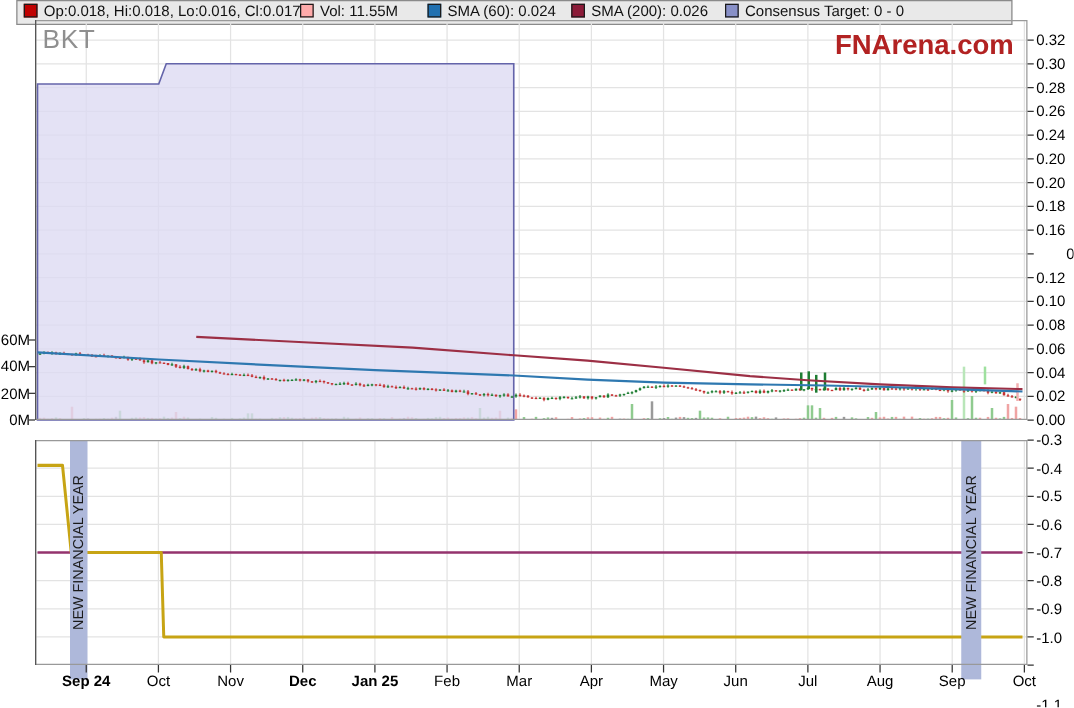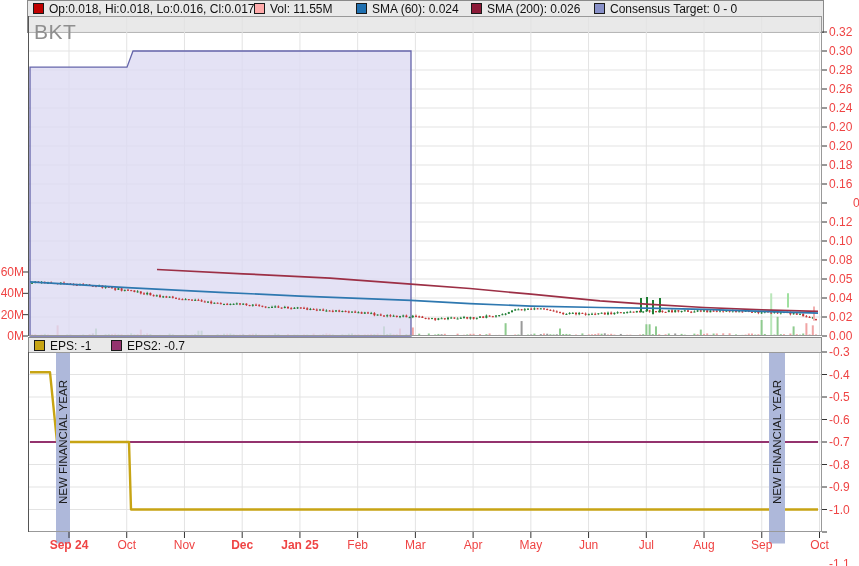--- a/index.html
+++ b/index.html
@@ -1,27 +1,27 @@
 <!DOCTYPE html>
 <html><head>
 <meta charset="utf-8">
 <style>
   html,body{margin:0;padding:0;background:#fff;}
   body{font-family:"Liberation Sans",sans-serif;}
   #stage{position:relative;width:859px;height:566px;background:#fff;overflow:hidden;}
   .strip{position:absolute;background:#e9e9e9;border:1px solid #8a8a8a;box-sizing:border-box;}
-  #legend-top{left:27px;top:0;width:797px;height:33px;}
+  #legend-top{left:13px;top:0;width:797px;height:20px;}
   #legend-eps{left:28px;top:337px;width:794px;height:16px;}
   .leg-item{position:absolute;top:1px;height:13px;display:flex;align-items:center;font-size:12px;color:#111;white-space:nowrap;}
   .swatch{display:inline-block;width:9px;height:9px;border:1px solid #1a1a1a;margin-right:5px;flex:0 0 auto;}
   #symbol{position:absolute;left:34px;top:20px;font-size:21px;color:#8f8f8f;letter-spacing:.5px;z-index:3;}
   #watermark{position:absolute;top:23px;right:48px;font-size:22px;font-weight:bold;color:#b22222;z-index:3;}
   svg{position:absolute;left:0;top:0;z-index:2;}
   #labels{position:absolute;left:0;top:0;width:859px;height:566px;z-index:3;pointer-events:none;}
-  .ax{position:absolute;font-size:12px;color:#ef4444;white-space:nowrap;}
+  .ax{position:absolute;font-size:12px;color:#000000;white-space:nowrap;}
   .ax.vol{width:26px;text-align:right;}
   .ax.month{transform:translateX(-50%);}
   .ax.b{font-weight:bold;}
 </style>
 </head>
 <body>
 
 <div id="stage">
 
   <div id="legend-top" class="strip">
@@ -39,32 +39,23 @@
       </div>
       <div class="leg-item" style="left: 443px;">
         <span class="swatch" style="background: rgb(140, 26, 56);"></span>
         <span>SMA (200): 0.026</span>
       </div>
       <div class="leg-item" style="left: 566px;">
         <span class="swatch" style="background: rgb(136, 144, 200);"></span>
         <span>Consensus Target: 0 - 0</span>
       </div>
     </div>
-  <div id="legend-eps" class="strip">
-      <div class="leg-item" style="left: 5px;">
-        <span class="swatch" style="background: rgb(199, 164, 20);"></span>
-        <span>EPS: -1</span>
-      </div>
-      <div class="leg-item" style="left: 82px;">
-        <span class="swatch" style="background: rgb(148, 51, 110);"></span>
-        <span>EPS2: -0.7</span>
-      </div>
-    </div>
 
   <div id="symbol">BKT</div>
+  <div id="watermark">FNArena.com</div>
 
   <svg id="chart-svg" width="859" height="566">
       <g>
         <line x1="29" y1="317" x2="821" y2="317" stroke="#e3e3e3" stroke-width="1"></line>
         <line x1="29" y1="298" x2="821" y2="298" stroke="#e3e3e3" stroke-width="1"></line>
         <line x1="29" y1="279" x2="821" y2="279" stroke="#e3e3e3" stroke-width="1"></line>
         <line x1="29" y1="260" x2="821" y2="260" stroke="#e3e3e3" stroke-width="1"></line>
         <line x1="29" y1="241" x2="821" y2="241" stroke="#e3e3e3" stroke-width="1"></line>
         <line x1="29" y1="222" x2="821" y2="222" stroke="#e3e3e3" stroke-width="1"></line>
         <line x1="29" y1="203" x2="821" y2="203" stroke="#e3e3e3" stroke-width="1"></line>
@@ -921,21 +912,21 @@
         <line x1="704.0384615384615" y1="532" x2="704.0384615384615" y2="538" stroke="#333" stroke-width="1"></line>
         <line x1="761.7692307692308" y1="532" x2="761.7692307692308" y2="538" stroke="#333" stroke-width="1"></line>
         <line x1="819.5" y1="532" x2="819.5" y2="538" stroke="#333" stroke-width="1"></line>
       </g>
     </svg>
 
   <div id="labels">
       <div class="ax " style="left: 829px; top: 329px;">0.00</div>
       <div class="ax " style="left: 829px; top: 310px;">0.02</div>
       <div class="ax " style="left: 829px; top: 291px;">0.04</div>
-      <div class="ax " style="left: 829px; top: 272px;">0.05</div>
+      <div class="ax " style="left: 829px; top: 272px;">0.06</div>
       <div class="ax " style="left: 829px; top: 253px;">0.08</div>
       <div class="ax " style="left: 829px; top: 234px;">0.10</div>
       <div class="ax " style="left: 829px; top: 215px;">0.12</div>
       <div class="ax " style="left: 829px; top: 196px; margin-left: 24px;">0.14</div>
       <div class="ax " style="left: 829px; top: 177px;">0.16</div>
       <div class="ax " style="left: 829px; top: 158px;">0.18</div>
       <div class="ax " style="left: 829px; top: 139px;">0.20</div>
       <div class="ax " style="left: 829px; top: 120px;">0.20</div>
       <div class="ax " style="left: 829px; top: 101px;">0.24</div>
       <div class="ax " style="left: 829px; top: 82px;">0.26</div>

